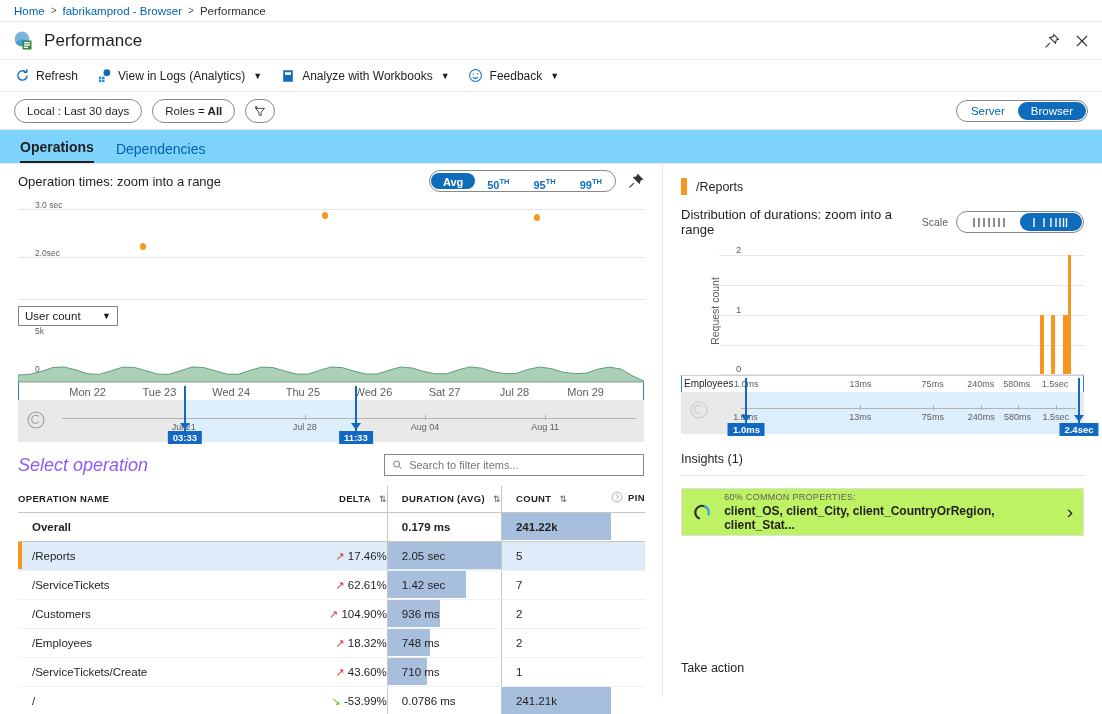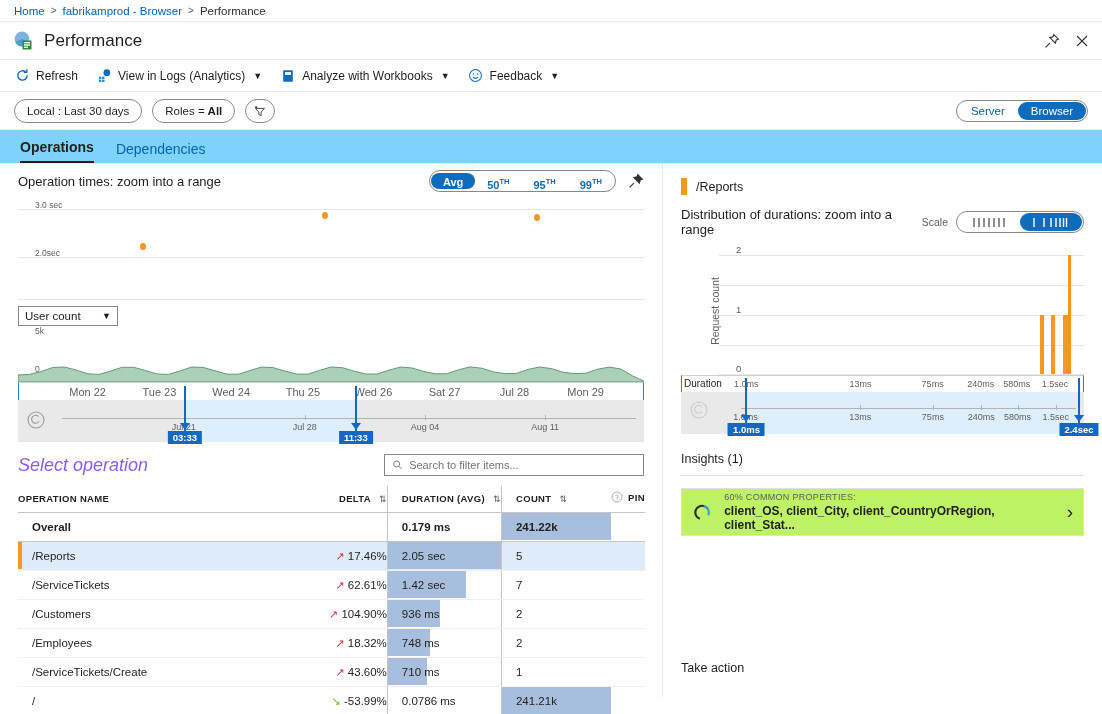--- a/index.html
+++ b/index.html
@@ -575,21 +575,21 @@
         <span style="position:absolute;left:55px;top:116px;font-size:9.5px;color:#605e5c">0</span>
         <div id="dist-bars" style="position:absolute;left:38px;right:0;top:0;bottom:0;">
             <div class="dbar" style="left: 88%; width: 1.1%; bottom: 1px; height: 59.5px; background: rgb(247, 151, 29);"></div>
             <div class="dbar" style="left: 91%; width: 1.1%; bottom: 1px; height: 59.5px; background: rgb(247, 151, 29);"></div>
             <div class="dbar" style="left: 94.2%; width: 2.2%; bottom: 1px; height: 59.5px; background: rgb(247, 151, 29);"></div>
             <div class="dbar" style="left: 95.6%; width: 0.9%; bottom: 1px; height: 119px; background: rgb(247, 151, 29);"></div>
           </div>
       </div>
 
       <div class="dist-x">
-        <span class="dlabel">Duration</span>
+        <span class="dlabel">Employees</span>
         <span class="xt2" style="left:16%">1.0ms</span>
         <span class="xt2" style="left:44.5%">13ms</span>
         <span class="xt2" style="left:62.5%">75ms</span>
         <span class="xt2" style="left:74.5%">240ms</span>
         <span class="xt2" style="left:83.5%">580ms</span>
         <span class="xt2" style="left:93%">1.5sec</span>
       </div>
 
       <div class="drange">
         <div class="sel" style="left:16%; right:1.5%;"></div>

